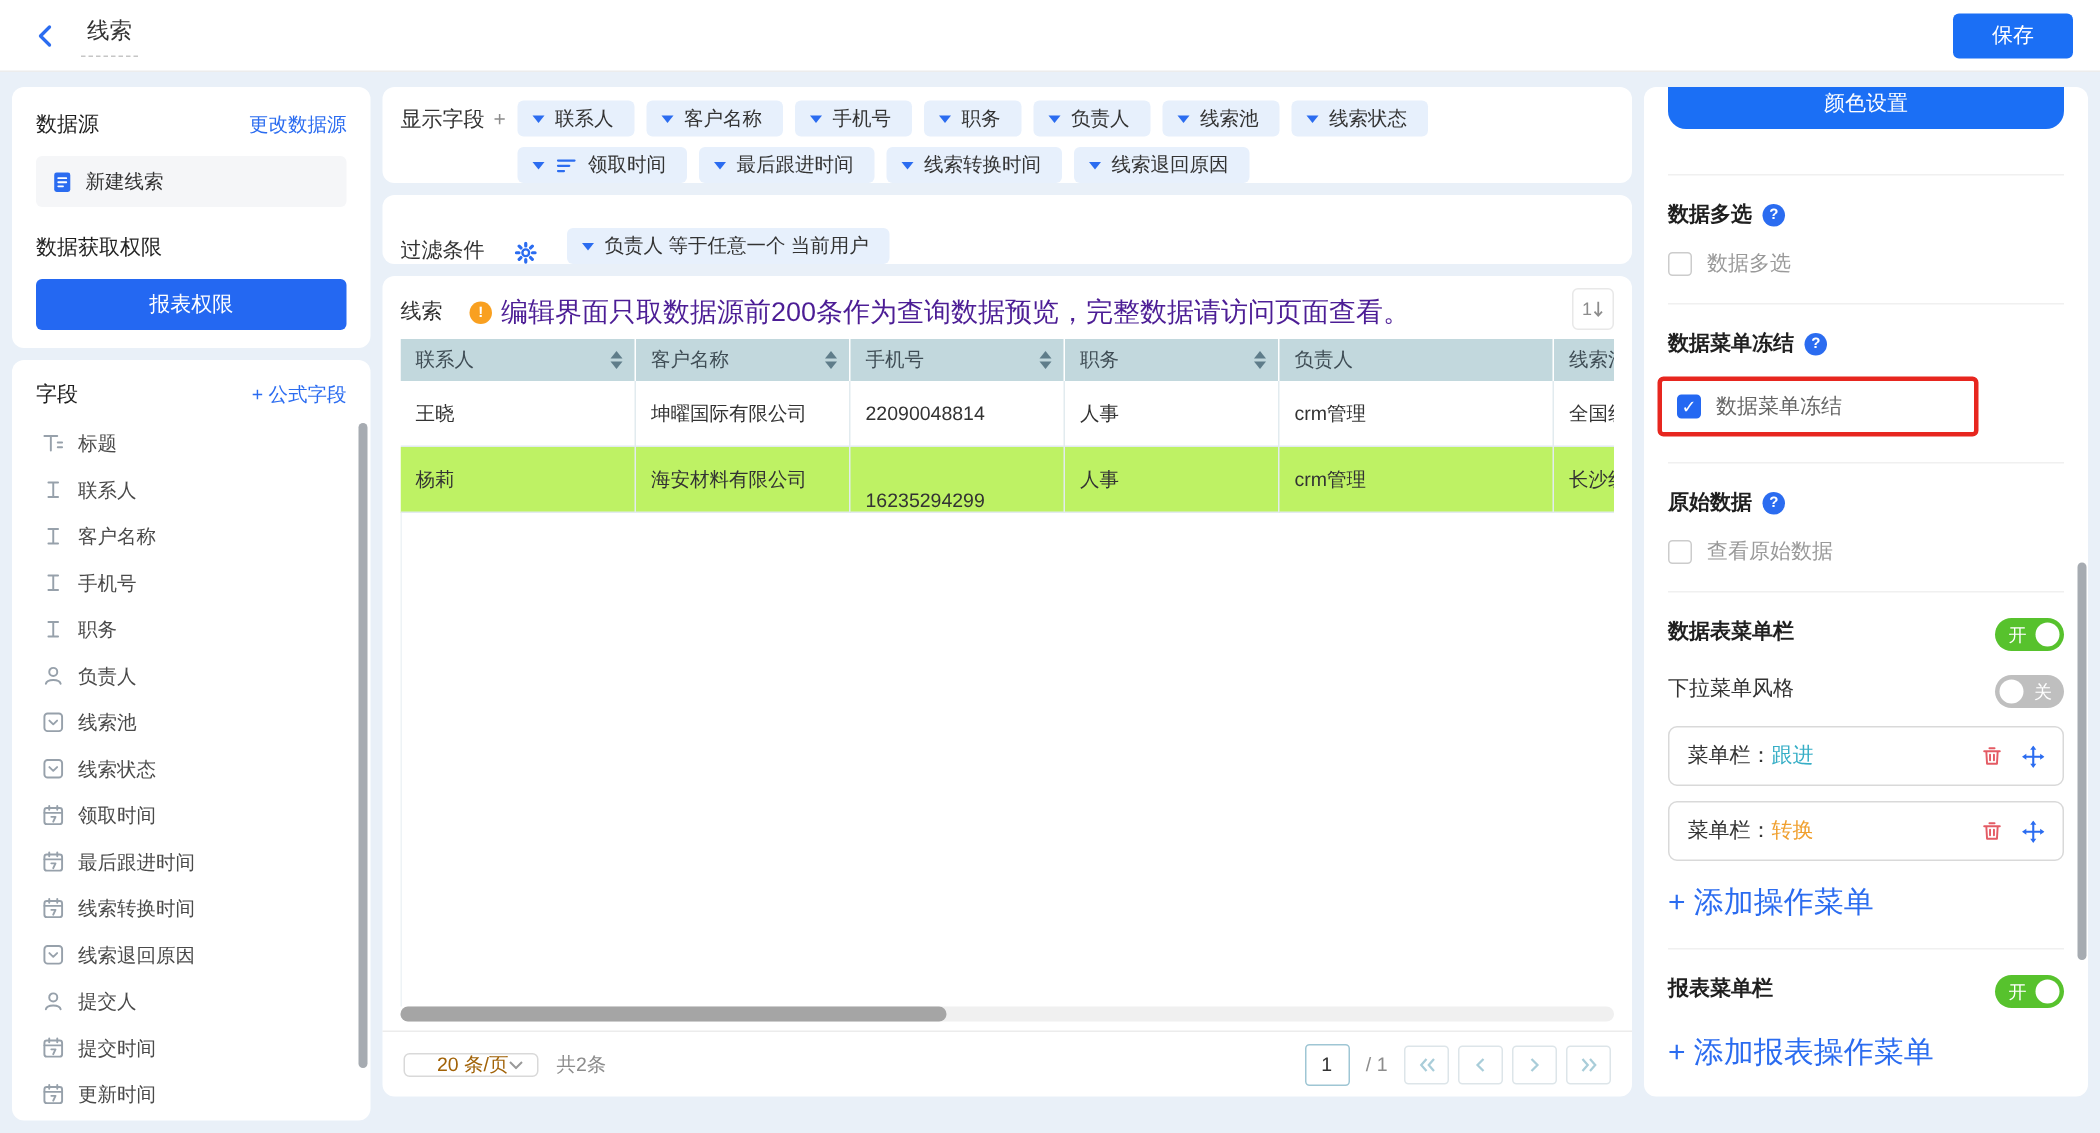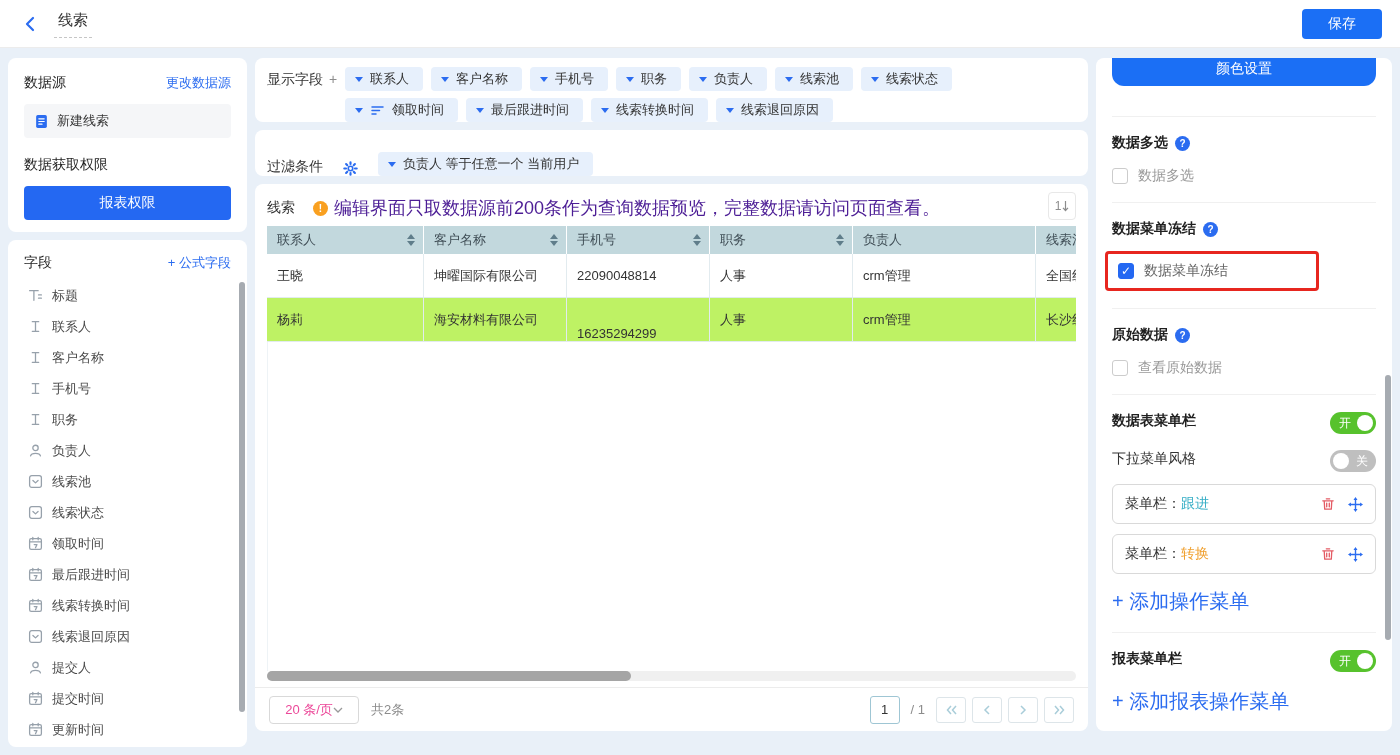--- a/index.html
+++ b/index.html
@@ -59,21 +59,21 @@
   .sort-arrows i{width:0;height:0;border-left:4px solid transparent;border-right:4px solid transparent}
   .sort-arrows .up{border-bottom:5px solid #5f7d8a}
   .sort-arrows .down{border-top:5px solid #5f7d8a}
   .tr{display:flex;width:879px;height:44px;background:#fff}
   .tr.alt{background:#bef264}
   .td{display:flex;align-items:center;padding:0 10px;font-size:13px;color:#333;border-right:1px solid #e2ebef;border-bottom:1px solid #e2ebef;overflow:hidden;white-space:nowrap}
   .table-empty{flex:1;border-left:1px solid #eef3f6}
   .hscroll{height:10px;background:#f0f0f0;border-radius:5px;position:relative;margin-bottom:6px;flex:none}
   .hthumb{position:absolute;left:0;top:0;height:10px;width:45%;background:#a5a5a5;border-radius:5px;cursor:pointer}
   .pager{height:44px;border-top:1px solid #ececec;margin:0 -12px;padding:0 14px;display:flex;align-items:center;flex:none}
-  .page-size{width:90px;height:28px;border:1px solid #d9d9d9;border-radius:4px;display:flex;align-items:center;justify-content:center;padding:0 9px;font-size:13px;color:#ec4899;cursor:pointer;background:#fff}
+  .page-size{width:90px;height:16px;border:1px solid #d9d9d9;border-radius:4px;display:flex;align-items:center;justify-content:flex-end;padding:0 9px;font-size:13px;color:#a16207;cursor:pointer;background:#fff}
   .total{margin-left:12px;font-size:13px;color:#8c8c8c}
   .pager-right{margin-left:auto;display:flex;align-items:center;gap:6px}
   .page-box{width:30px;height:28px;border:1px solid #9fc6d4;border-radius:3px;display:flex;align-items:center;justify-content:center;font-size:13px;color:#333;background:#fff}
   .page-total{font-size:13px;color:#8c8c8c;margin:0 5px}
   .nav-btn{width:30px;height:26px;border:1px solid #dde5e9;border-radius:3px;background:#fff;display:flex;align-items:center;justify-content:center;cursor:pointer}
 
   
   .color-btn{display:block;width:100%;height:34px;margin-top:-6px;background:#1b6ff5;color:#fff;border:none;border-radius:0 0 12px 12px;font-size:14px;cursor:pointer}
   .divider{border-top:1px solid #f0f0f0}
   .divider.first{margin-top:30px}

